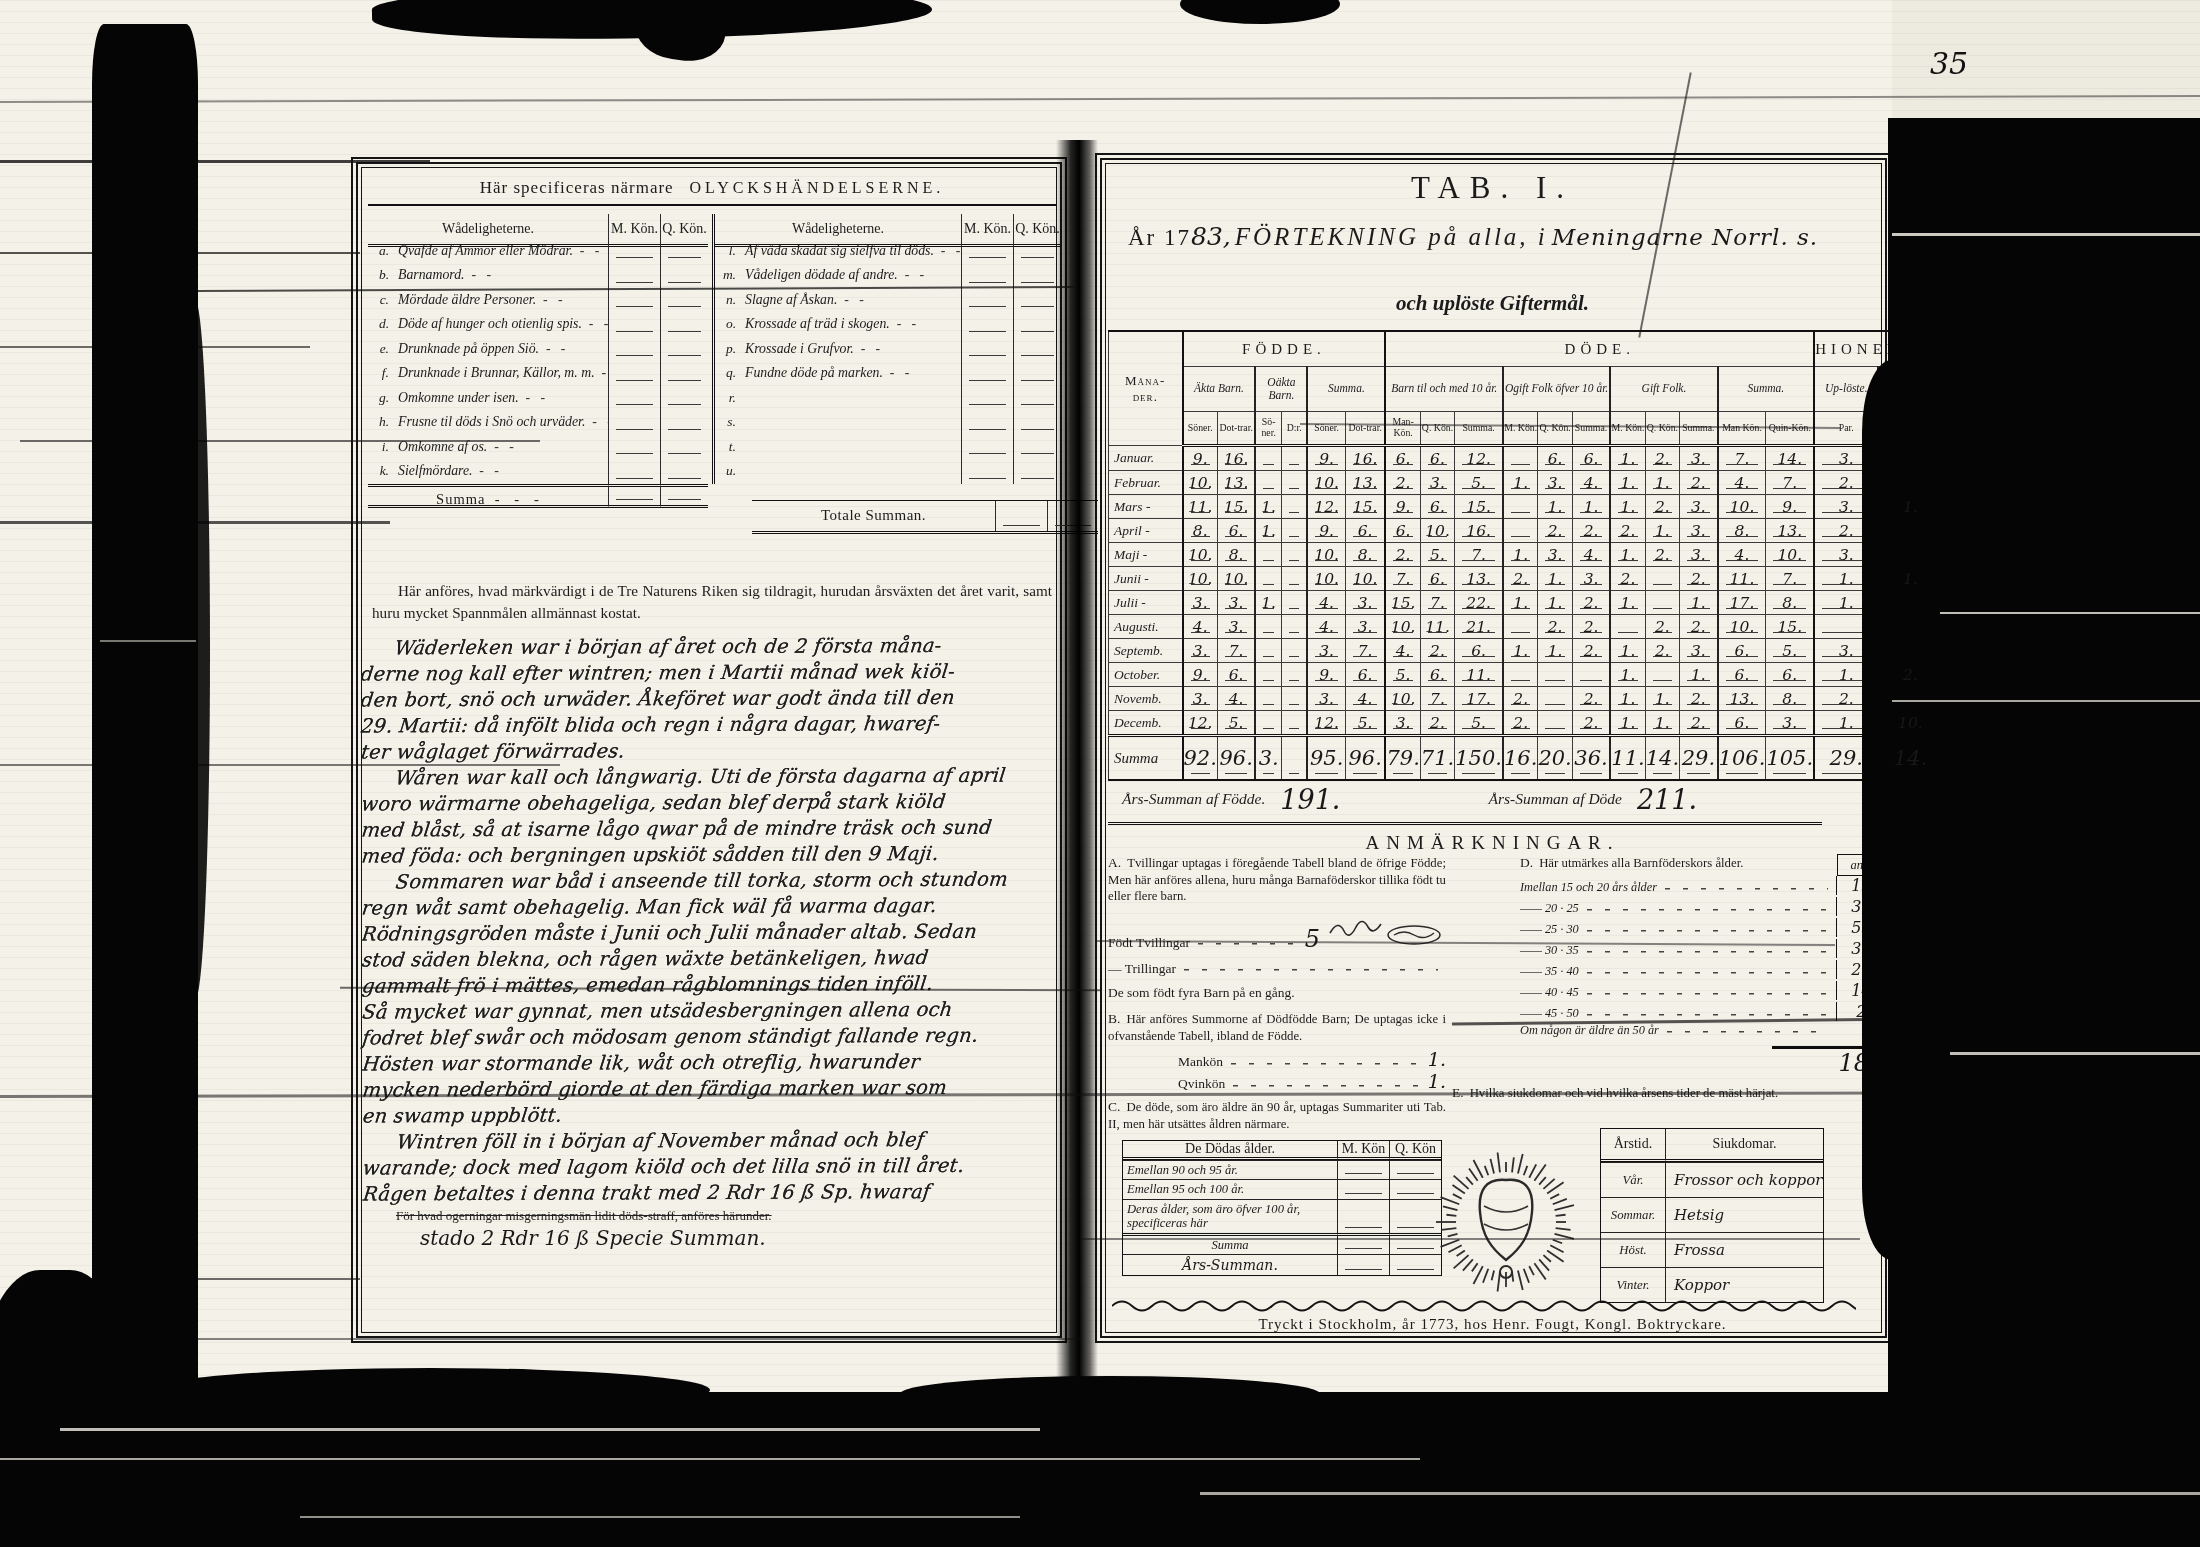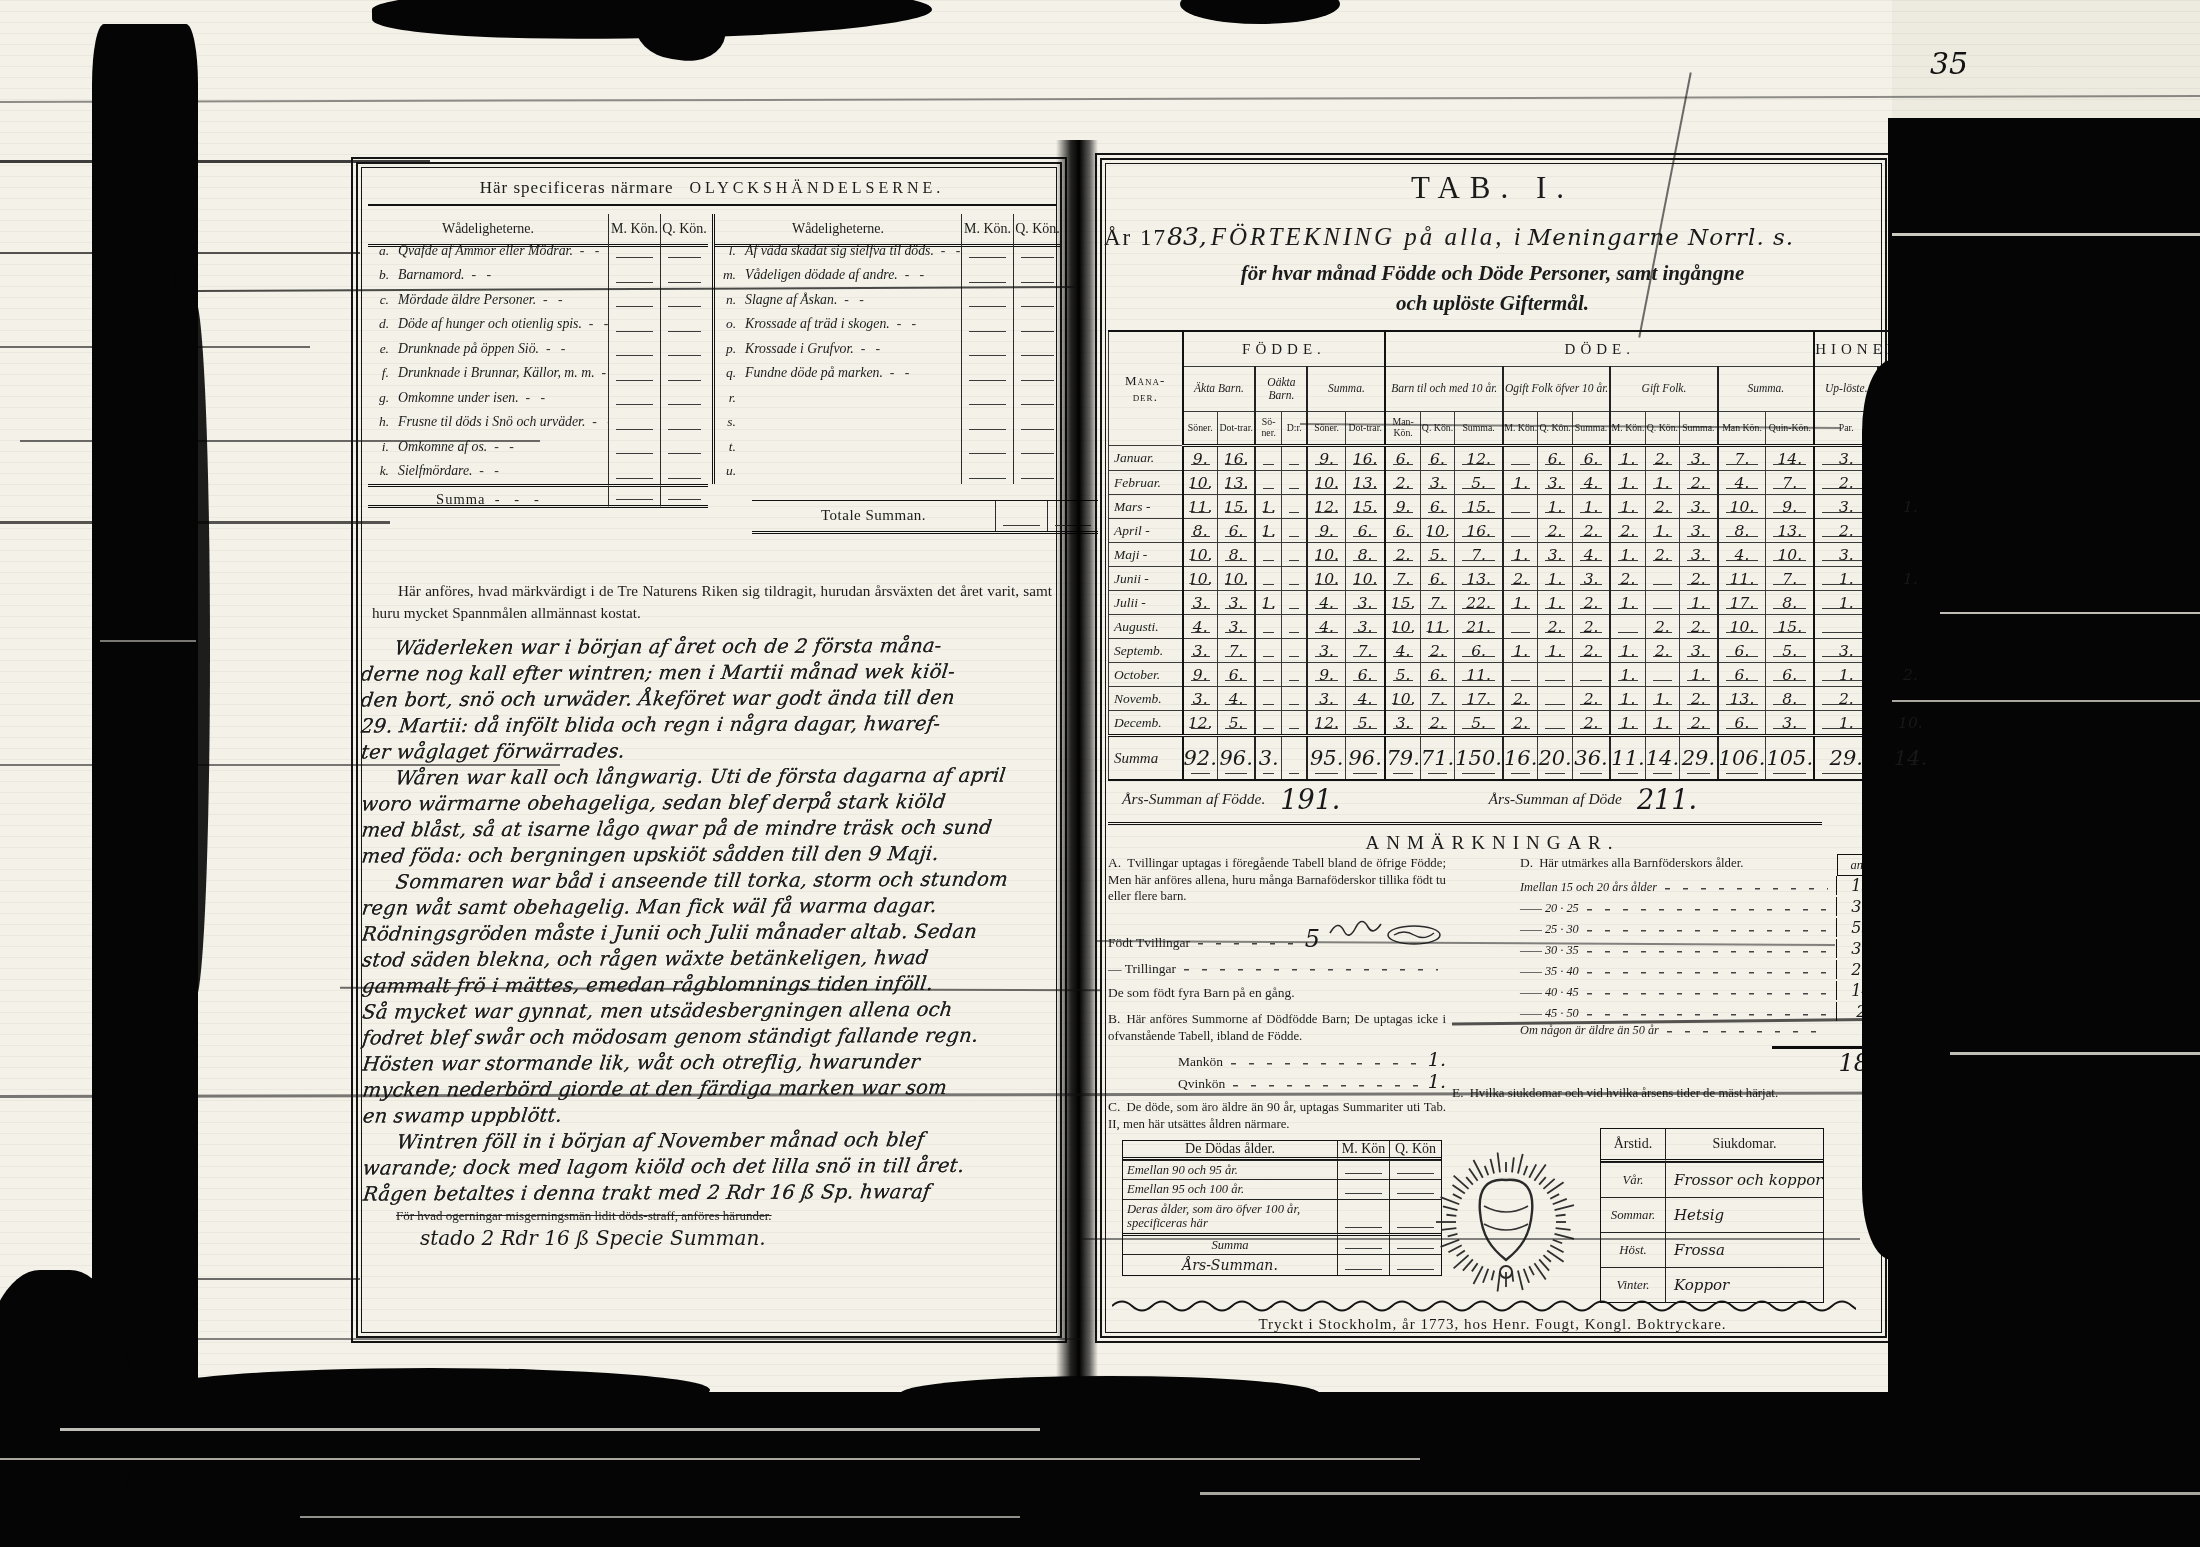--- a/index.html
+++ b/index.html
@@ -38,21 +38,21 @@
 
   #notes-par{left:372px;top:580px;width:680px;font-size:15.2px;line-height:1.45;text-align:justify;text-indent:26px;}
   #handwriting{left:362px;top:634px;width:700px;transform:rotate(-.25deg);}
   .hw-line{font-family:"DejaVu Serif",serif;font-style:italic;font-size:19.5px;line-height:26px;
      transform:skewX(-7deg);letter-spacing:.2px;color:#1f1f1f;text-shadow:0 0 .5px #2a2a2a;white-space:nowrap;}
   #exec-note{left:396px;top:1208px;width:650px;font-size:13px;text-decoration:line-through;color:#222;}
   #hw-last{left:420px;top:1226px;font-size:20px;}
 
   
   #tab-title{left:1100px;top:170px;width:785px;text-align:center;font-size:31px;letter-spacing:10px;}
-  #year-line{left:1104px;top:222px;width:766px;white-space:nowrap;}
+  #year-line{left:1128px;top:222px;width:766px;white-space:nowrap;}
   #year-line .yp{font-size:23px;letter-spacing:2px;}
   #year-line .yh{font-size:25px;}
   #year-line .cap{font-style:italic;font-size:25px;letter-spacing:3px;}
   #year-line .ph{font-size:23px;letter-spacing:1px;}
   #subtitle1,#subtitle2{left:1100px;width:785px;text-align:center;font-weight:bold;font-style:italic;font-size:21px;}
   #subtitle1{top:261px;}#subtitle2{top:291px;}
 
   #months-wrap{left:1108px;top:330px;}
   #mtab{border-collapse:collapse;table-layout:fixed;background:transparent;}
   #mtab th,#mtab td{border:1px solid #3a3a3a;padding:0;font-weight:normal;}
@@ -251,21 +251,20 @@
     </div>
   <div class="abs print" id="exec-note">För hvad ogerningar misgerningsmän lidit döds-straff, anföres härunder.</div>
   <div class="abs hand" id="hw-last">stado 2 Rdr 16 ß Specie Summan.</div>
 
   <div class="abs print" id="tab-title">TAB. I.</div>
   <div class="abs" id="year-line">
     <span class="yp print">År 17</span><span class="yh hand">83,</span>
     <span class="cap print">FÖRTEKNING på alla, i</span>
     <span class="ph hand">Meningarne Norrl. s.</span>
   </div>
-  <div class="abs print" id="subtitle1">för hvar månad Födde och Döde Personer, samt ingångne</div>
   <div class="abs print" id="subtitle2">och uplöste Giftermål.</div>
 
   <div class="abs" id="months-wrap">
       <table id="mtab">
         <colgroup>
           <col style="width: 74px;">
           <col style="width: 34px;">
           <col style="width: 38px;">
           <col style="width: 26px;">
           <col style="width: 26px;">

